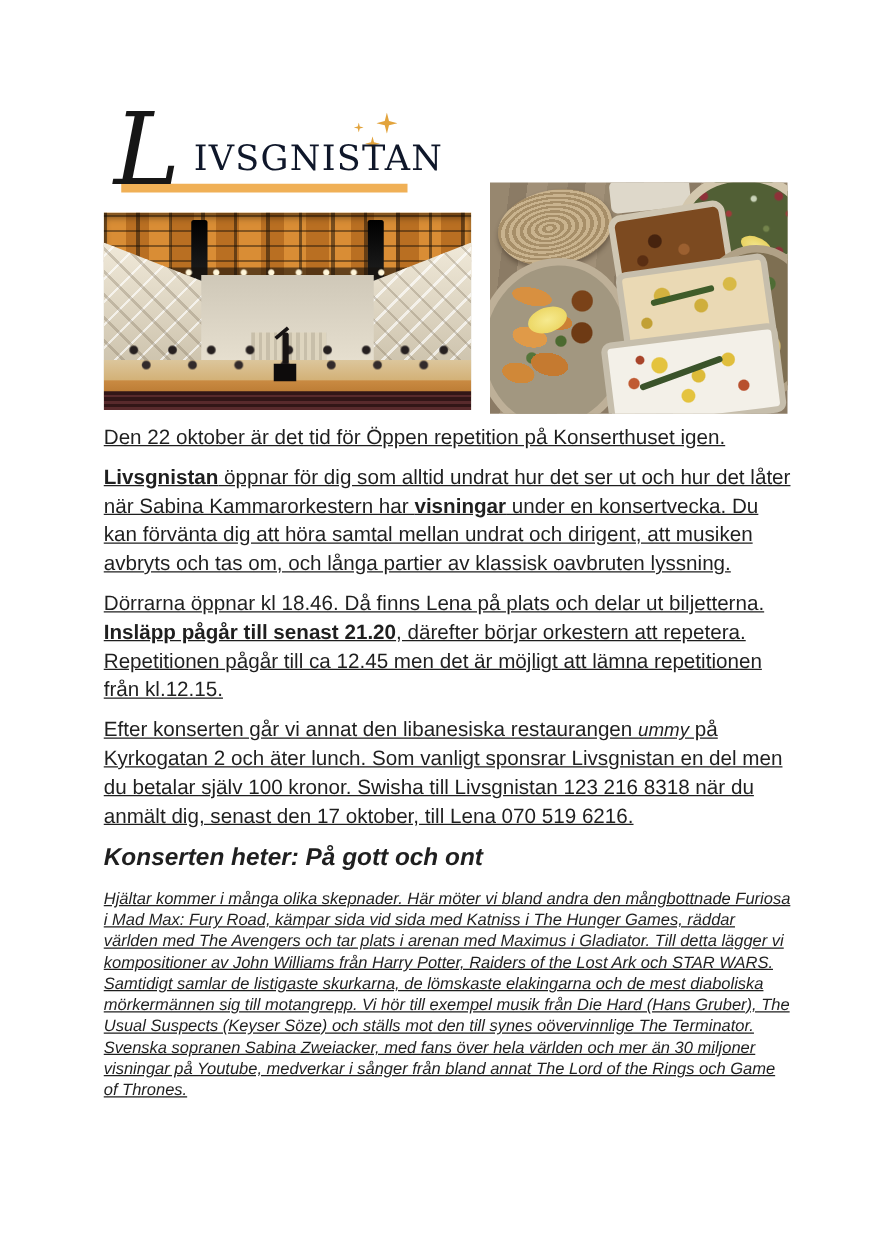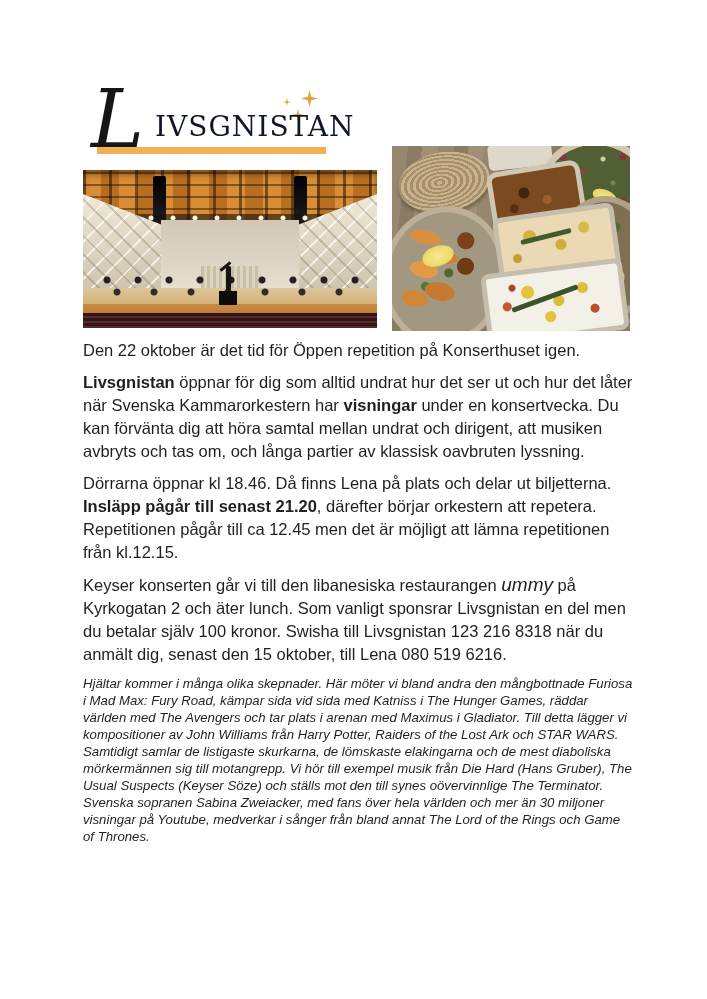--- a/index.html
+++ b/index.html
@@ -115,23 +115,23 @@
       radial-gradient(circle 5px at 70px 30px,#ddbb39 0 5px,transparent 6px),
       radial-gradient(circle 5px at 95px 20px,#e0be3c 0 5px,transparent 6px),
       radial-gradient(circle 5px at 60px 45px,#e4c33e 0 5px,transparent 6px),
       radial-gradient(circle 4px at 18px 30px,#c05a32 0 4px,transparent 5px),
       radial-gradient(circle 4px at 105px 42px,#b8502e 0 4px,transparent 5px),
       radial-gradient(circle 3px at 25px 12px,#a8442a 0 3px,transparent 4px);}
   .f-chili-2{left:118px;top:150px;width:70px;height:5px;border-radius:4px;background:#3a532a;transform:rotate(-20deg);}
 
   
   .content{position:absolute;left:83px;top:339px;width:550px;}
-  .content p{margin:0 0 9px;font-size:16.5px;line-height:23px;}
+  .content p{margin:0 0 9px;font-size:16.5px;line-height:23px;text-decoration:underline;}
   .content strong{font-weight:bold;}
-  .restaurant{font-style:italic;font-size:19px;text-align:center;}
+  .restaurant{font-style:italic;font-size:15px;text-align:center;}
   .content h2{margin:7px 0 12px;font-size:19.5px;line-height:24px;font-style:italic;font-weight:bold;}
   .content p.fine{margin:0;font-size:13.2px;line-height:17px;font-style:italic;}
 </style>
 </head>
 <body>
 
 <div class="page">
 
   <div class="logo">
     <span class="logo-bar"></span>
@@ -169,23 +169,24 @@
     <div class="f-lemon"></div>
     <div class="f-hummus"></div>
     <div class="f-chili-1"></div>
     <div class="f-labneh"></div>
     <div class="f-chili-2"></div>
   </figure>
 
   <main class="content">
     <p>Den 22 oktober är det tid för Öppen repetition på Konserthuset igen.</p>
 
-    <p><strong>Livsgnistan</strong><span> öppnar för dig som alltid undrat hur det ser ut och hur det låter när Svenska Kammarorkestern har </span><strong>visningar</strong><span> under en konsertvecka. Du kan förvänta dig att höra samtal mellan undrat och dirigent, att musiken avbryts och tas om, och långa partier av klassisk oavbruten lyssning.</span></p>
+    <p><strong>Livsgnistan</strong><span> öppnar för dig som alltid undrat hur det ser ut och hur det låter när Sabina Kammarorkestern har </span><strong>visningar</strong><span> under en konsertvecka. Du kan förvänta dig att höra samtal mellan undrat och dirigent, att musiken avbryts och tas om, och långa partier av klassisk oavbruten lyssning.</span></p>
 
     <p><span>Dörrarna öppnar kl 18.46. Då finns Lena på plats och delar ut biljetterna. </span><strong>Insläpp pågår till senast 21.20</strong><span>, därefter börjar orkestern att repetera. Repetitionen pågår till ca 12.45 men det är möjligt att lämna repetitionen från kl.12.15.</span></p>
 
-    <p><span>Keyser konserten går vi till den libanesiska restaurangen </span><em class="restaurant">ummy</em><span> på Kyrkogatan 2 och äter lunch. Som vanligt sponsrar Livsgnistan en del men du betalar själv 100 kronor. Swisha till Livsgnistan 123 216 8318 när du anmält dig, senast den 15 oktober, till Lena 080 519 6216.</span></p>
+    <p><span>Efter konserten går vi annat den libanesiska restaurangen </span><em class="restaurant">ummy</em><span> på Kyrkogatan 2 och äter lunch. Som vanligt sponsrar Livsgnistan en del men du betalar själv 100 kronor. Swisha till Livsgnistan 123 216 8318 när du anmält dig, senast den 17 oktober, till Lena 070 519 6216.</span></p>
 
+    <h2>Konserten heter: På gott och ont</h2>
 
     <p class="fine">Hjältar kommer i många olika skepnader. Här möter vi bland andra den mångbottnade Furiosa i Mad Max: Fury Road, kämpar sida vid sida med Katniss i The Hunger Games, räddar världen med The Avengers och tar plats i arenan med Maximus i Gladiator. Till detta lägger vi kompositioner av John Williams från Harry Potter, Raiders of the Lost Ark och STAR WARS. Samtidigt samlar de listigaste skurkarna, de lömskaste elakingarna och de mest diaboliska mörkermännen sig till motangrepp. Vi hör till exempel musik från Die Hard (Hans Gruber), The Usual Suspects (Keyser Söze) och ställs mot den till synes oövervinnlige The Terminator. Svenska sopranen Sabina Zweiacker, med fans över hela världen och mer än 30 miljoner visningar på Youtube, medverkar i sånger från bland annat The Lord of the Rings och Game of Thrones.</p>
   </main>
 
 </div>
 
 </body></html>

